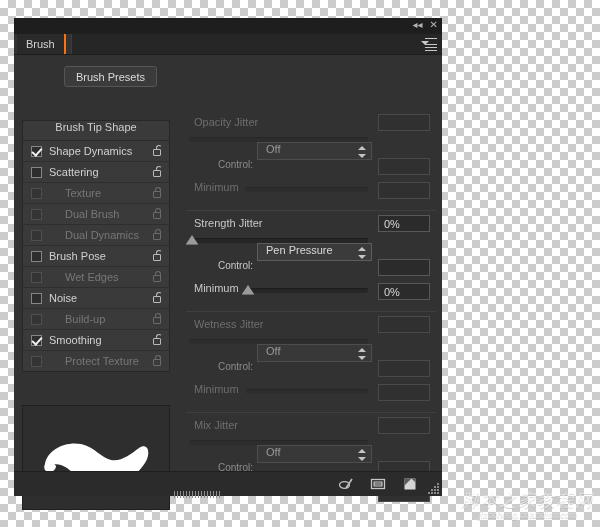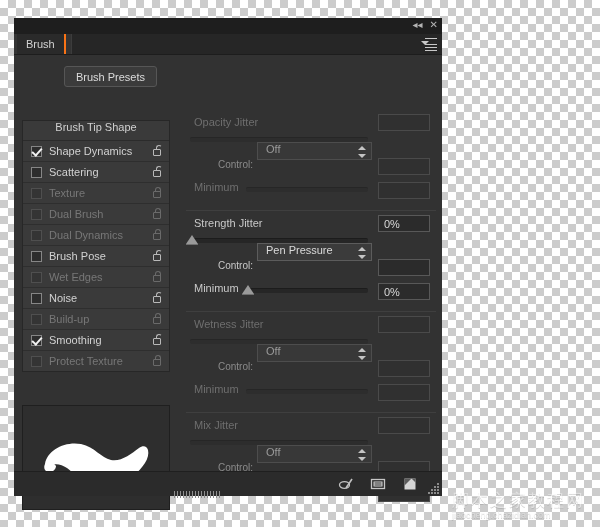--- a/index.html
+++ b/index.html
@@ -133,21 +133,21 @@
   .row.dim .cb { border-color: #4f4f4f; background: #343434; }
   .row .cb.on::after {
     content: "";
     position: absolute; left: 2px; top: -1px;
     width: 4px; height: 8px;
     border: solid #f2f2f2;
     border-width: 0 2px 2px 0;
     transform: rotate(42deg);
   }
   .row .lbl { color: #d2d2d2; font-size: 11px; white-space: nowrap; }
-  .row.dim .lbl { color: #777777; }
+  .row.dim .lbl { color: #777777; margin-left: 16px; }
   .row .lock {
     position: absolute; right: 7px; top: 4px;
     width: 9px; height: 11px;
   }
   .lock .shackle {
     position: absolute; left: 2px; top: 0;
     width: 6px; height: 5px;
     border: 1.4px solid #b9b9b9;
     border-bottom: none;
     border-radius: 3px 3px 0 0;
@@ -281,30 +281,31 @@
   .hscroll {
     position: absolute; left: 160px; bottom: -2px;
     width: 90px; height: 7px;
   }
   .hscroll i {
     position: absolute; top: 0; width: 1px; height: 7px; background: #8f8f8f;
   }
 
   
   .watermark {
-    position: absolute; right: 12px; bottom: 2px;
+    position: absolute; right: 4px; bottom: 2px;
     width: 136px; height: 34px;
     opacity: 0.45;
     color: #ffffff;
     font-size: 17px;
     line-height: 19px;
-    text-align: left;
+    text-align: center;
     letter-spacing: 2px;
     text-shadow: 0 1px 0 #999;
     pointer-events: none;
+    font-style: italic;
   }
   .watermark .sub { font-size: 9px; letter-spacing: 0; line-height: 10px; color: #f0f0f0; }
 </style>
 </head>
 <body>
 
 <div id="root">
 
   <div id="panel">
 

